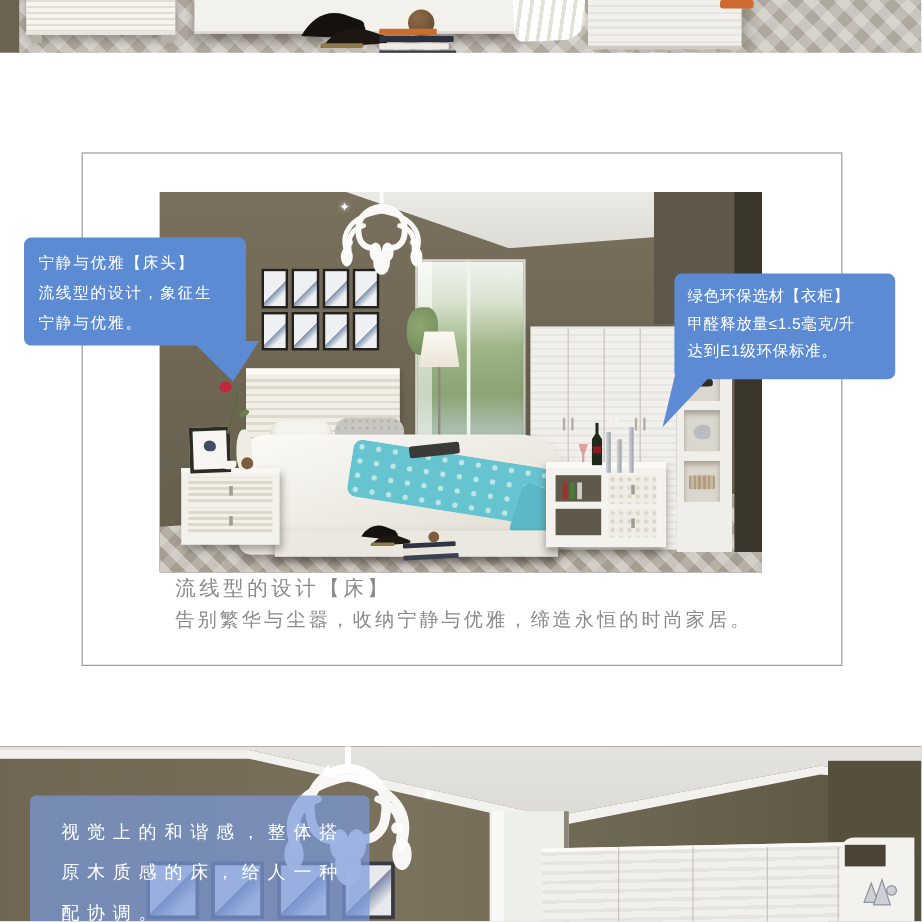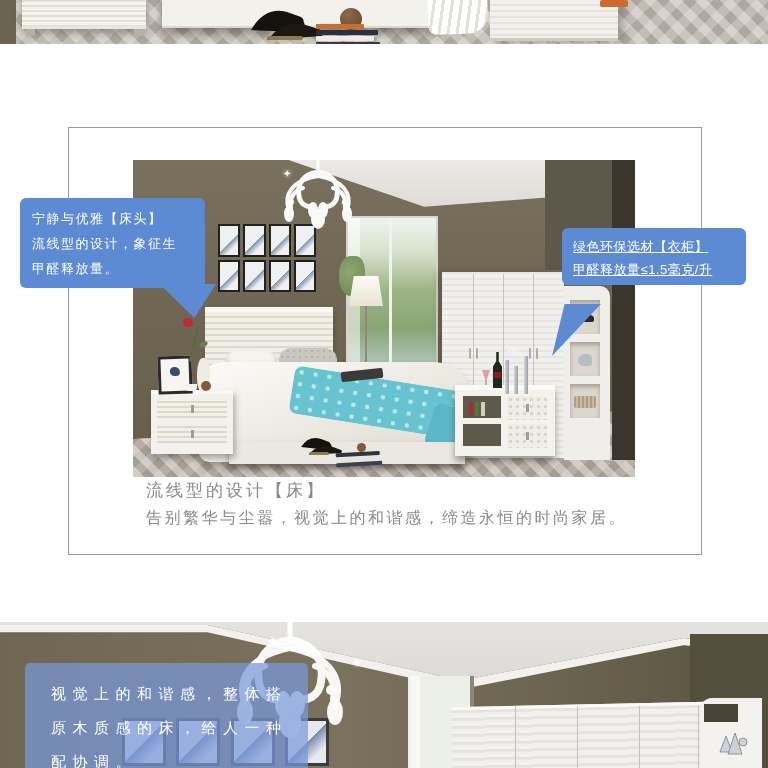--- a/index.html
+++ b/index.html
@@ -129,22 +129,22 @@
   .ph-floorball{left:224px;top:283px;width:9px;height:9px;border-radius:50%;background:#7c5b3e;}
 
   .caption{left:77px;top:352px;color:#8a8a8a;}
   .caption-title{font-size:17px;letter-spacing:3px;line-height:22px;}
   .caption-body{font-size:16px;letter-spacing:2.5px;line-height:21px;margin-top:5px;}
 
   
   .bubble{background:#5c8bd4;color:#ffffff;border-radius:6px;z-index:30;}
   .bubble-left{left:20px;top:198px;width:185px;height:90px;padding:8px 12px;box-sizing:border-box;
     font-size:13px;letter-spacing:1.5px;line-height:25px;}
-  .bubble-right{left:562px;top:228px;width:184px;height:57px;padding:7px 11px;box-sizing:border-box;
-    font-size:13px;letter-spacing:0.5px;line-height:23px;text-decoration:underline;}
+  .bubble-right{left:562px;top:228px;width:184px;height:88px;padding:7px 11px;box-sizing:border-box;
+    font-size:13px;letter-spacing:0.5px;line-height:23px;}
   .tail{background:#5c8bd4;z-index:29;}
   .tail-left{left:152px;top:284px;width:64px;height:34px;clip-path:polygon(12% 0,100% 0,66% 100%);}
   .tail-right{left:550px;top:304px;width:52px;height:52px;clip-path:polygon(28% 0,98% 0,4% 100%);}
 
   
   .section-bottom{left:0;top:622px;width:768px;height:146px;overflow:hidden;
     background:linear-gradient(90deg,#6f6753,#7b725d 45%,#6b6450 72%,#5a533f);}
   .b-ceiling{left:0;top:0;width:768px;height:146px;
     clip-path:polygon(0 0,100% 0,100% 17%,89% 11%,60% 40%,27% 2%,0 2%);
     background:linear-gradient(180deg,#e4e3df,#cfcec9);}
@@ -346,34 +346,35 @@
       <div class="abs ph-floorbooks">
         <div class="fb" style="width:44px;background:#2e3442;"></div>
         <div class="fb" style="width:40px;background:#e8e4da;"></div>
         <div class="fb" style="width:46px;background:#3a4152;"></div>
       </div>
       <div class="abs ph-floorball"></div>
     </div>
 
     <div class="abs caption">
       <div class="caption-title">流线型的设计【床】</div>
-      <div class="caption-body">告别繁华与尘嚣，视觉上的和谐感，缔造永恒的时尚家居。</div>
+      <div class="caption-body">告别繁华与尘嚣，收纳宁静与优雅，缔造永恒的时尚家居。</div>
     </div>
   </div>
 
   <div class="abs tail tail-left"></div>
   <div class="abs bubble bubble-left">
     <div>宁静与优雅【床头】</div>
     <div>流线型的设计，象征生</div>
-    <div>甲醛释放量。</div>
+    <div>宁静与优雅。</div>
   </div>
   <div class="abs tail tail-right"></div>
   <div class="abs bubble bubble-right">
     <div>绿色环保选材【衣柜】</div>
     <div>甲醛释放量≤1.5毫克/升</div>
+    <div>达到E1级环保标准。</div>
   </div>
 
   <div class="abs section-bottom">
     <div class="abs b-ceiling"></div>
     <div class="abs b-molding"></div>
     <div class="abs b-wall-right"></div>
     <div class="abs b-window"></div>
     <div class="abs b-window-glare"></div>
     <div class="abs b-wardrobe"></div>
     <div class="abs b-gap" style="left:515px;"></div>

